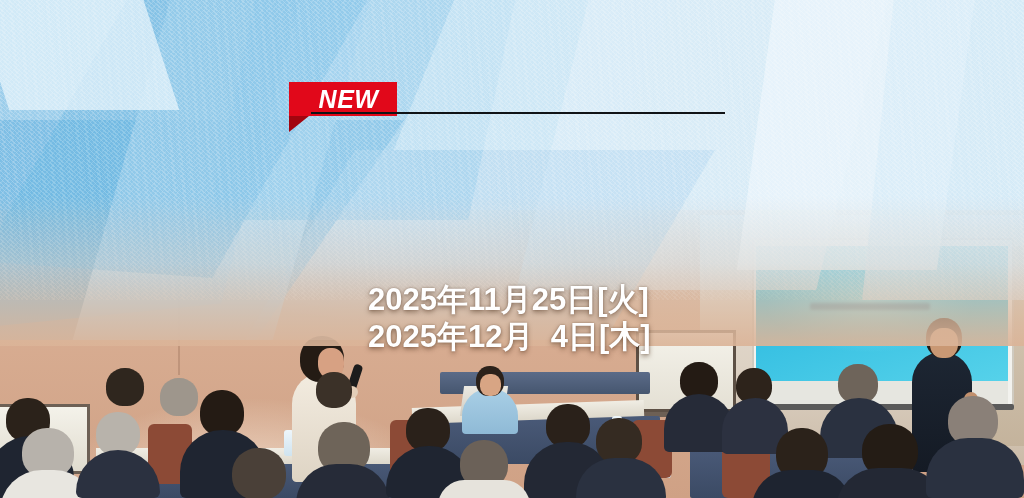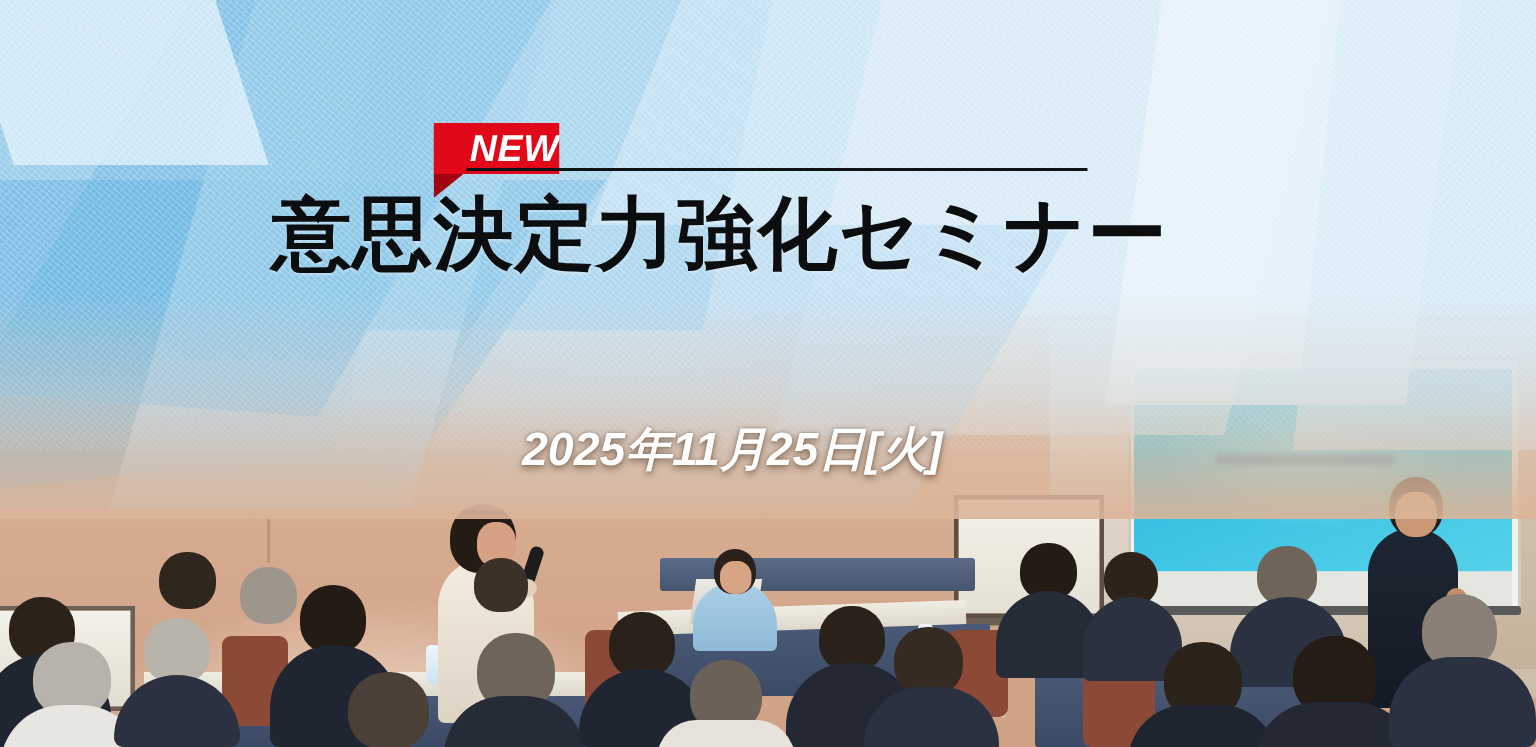--- a/index.html
+++ b/index.html
@@ -124,24 +124,24 @@
   .blend {
     position:absolute; left:0; top:196px; width:1024px; height:150px;
     background:linear-gradient(180deg,rgba(210,232,246,0) 0%,rgba(214,205,196,.45) 45%,rgba(219,186,160,.75) 80%,rgba(219,180,152,.92) 100%);
   }
 
   
   .headline { position:absolute; left:0; top:0; width:1024px; height:498px; }
 
   .badge-wrap { position:absolute; left:289px; top:82px; }
   .badge {
-    position:relative; width:84px; height:34px;
+    position:relative; width:108px; height:34px;
     background:#e1081a;
     clip-path:polygon(0 0,100% 0,100% 100%,0 100%,0 100%);
-    display:flex; align-items:center; justify-content:flex-end;
+    display:flex; align-items:center; justify-content:center;
   }
   .badge-notch {
     position:absolute; left:100px; top:0; width:26px; height:34px;
     background:#e1081a;
     clip-path:polygon(0 0,100% 0,0 50%,100% 100%,0 100%);
   }
   .badge-text {
     font-size:25px; font-weight:bold; color:#ffffff;
     letter-spacing:.5px; padding-left:11px; line-height:34px;
     font-style:italic;
@@ -168,21 +168,21 @@
   }
   .title-line {
     display:block; font-weight:bold; color:#0b0d0f;
     font-size:53px; line-height:62px; letter-spacing:1px;
     text-shadow:0 1px 2px rgba(255,255,255,.35);
   }
   .title-line.l1 { padding-right:86px; }
   .title-line.l2 { padding-right:64px; }
 
   .dates {
-    position:absolute; left:348px; top:281px;font-style:italic;
+    position:absolute; left:368px; top:281px;
   }
   .date-line {
     display:block; color:#ffffff; font-weight:bold;
     font-size:31px; line-height:37px; letter-spacing:0px;
     white-space:pre;
     text-shadow:0 2px 5px rgba(70,40,20,.55), 0 0 2px rgba(80,50,30,.4);
   }
 </style>
 </head>
 <body>
@@ -303,21 +303,21 @@
       <div class="badge">
         <span class="badge-text">NEW</span>
         <span class="badge-notch"></span>
       </div>
     </div>
     <div class="badge-fold"></div>
 
     <div class="subrule"></div>
 
     <div class="title">
-      <span class="title-line l2">意思決定力強化セミナー</span>
     </div>
 
     <div class="dates">
       <span class="date-line">2025年11月25日[火]</span>
+      <span class="date-line">2025年12月  4日[木]</span>
     </div>
 
   </div>
 </div>
 
 </body></html>

